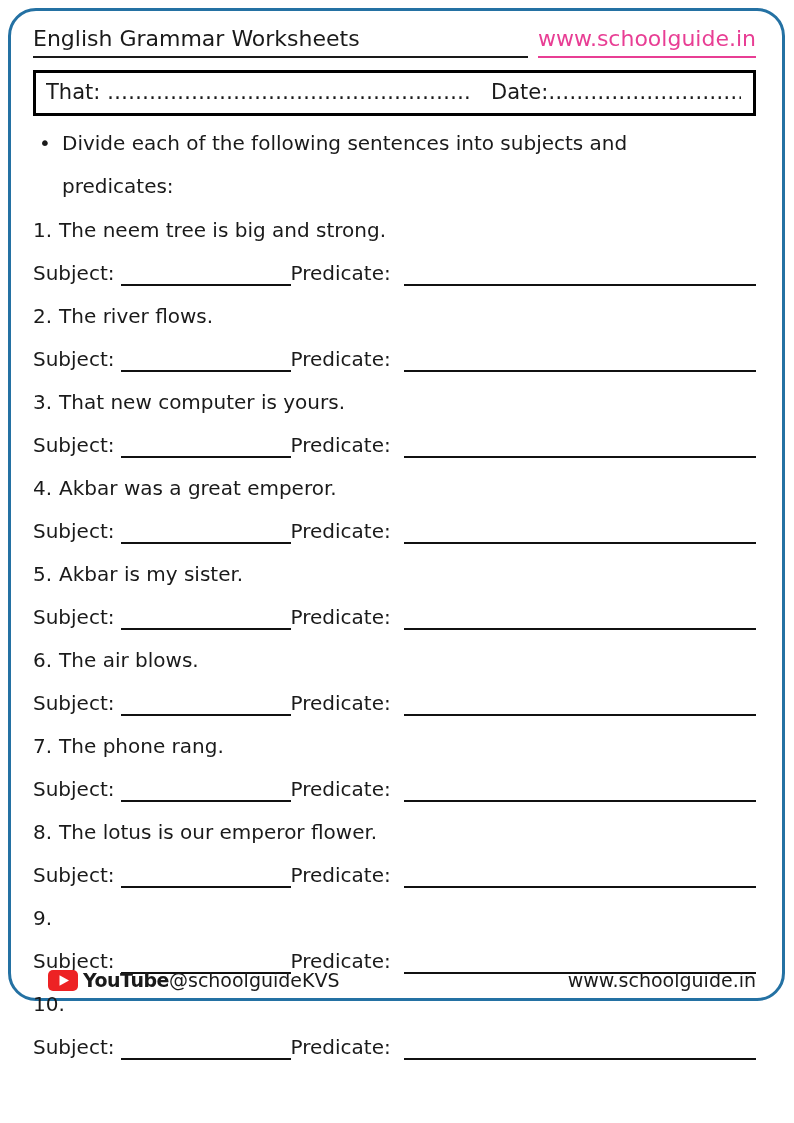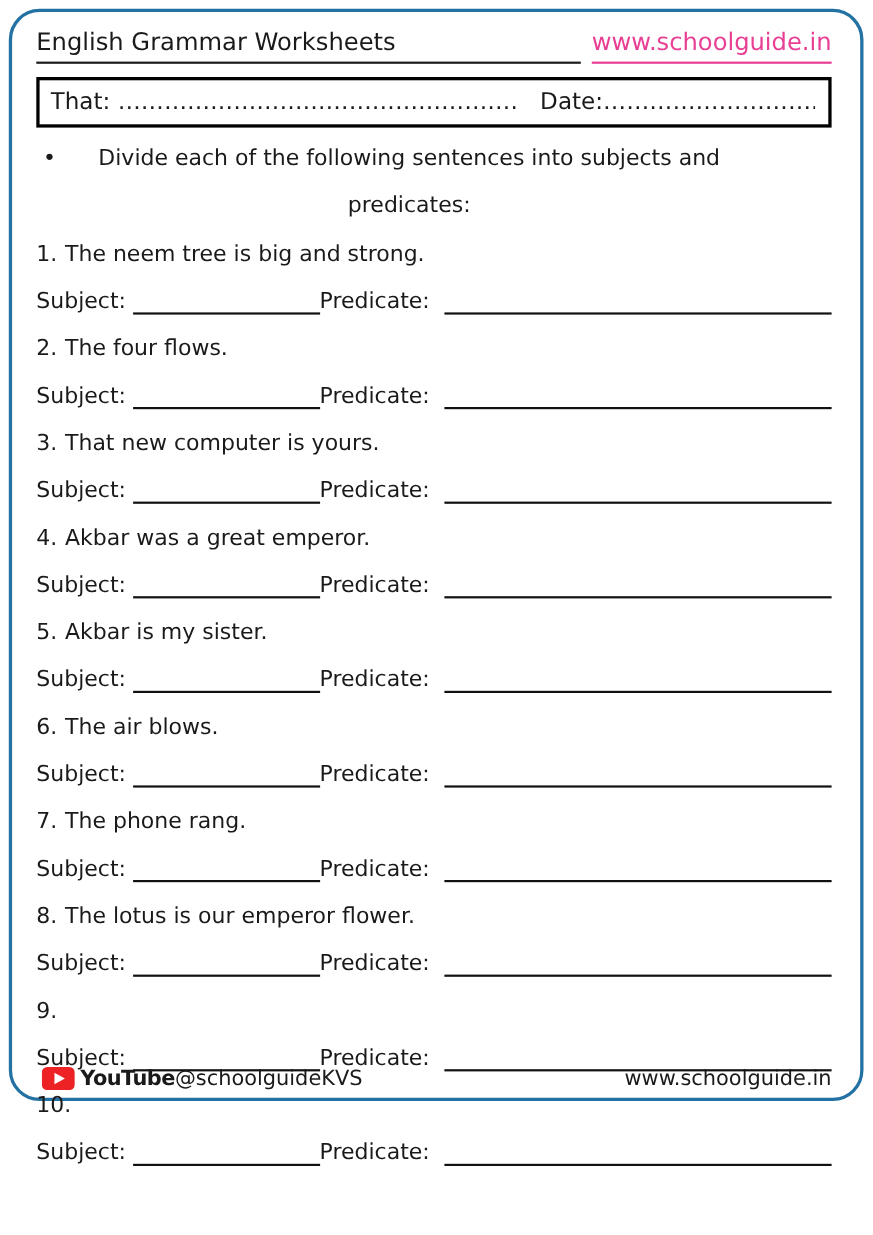--- a/index.html
+++ b/index.html
@@ -59,21 +59,21 @@
   .dots { letter-spacing: 0px; }
 
   
   .instruction {
     margin-top: 6px;
     display: flex;
     font-size: 20px;
     line-height: 43px;
   }
   .bullet { width: 29px; padding-left: 6px; flex: none; }
-  .instruction-text { width: 620px; text-align: center; }
+  .instruction-text { width: 620px; }
 
   
   .line {
     height: 43px;
     display: flex;
     align-items: center;
     font-size: 20px;
   }
   .sentence-line .num { margin-right: 7px; }
   .answer-line .lbl { white-space: nowrap; }
@@ -82,21 +82,21 @@
     height: 14px;
     align-self: center;
     margin-top: 13px;
   }
   .subject-blank { width: 170px; margin-left: 6px; }
   .predicate-blank { flex: 1; margin-left: 13px; }
 
   
   .footer {
     position: absolute;
-    left: 38px; right: 38px; bottom: 20px;
+    left: 48px; right: 38px; bottom: 20px;
     display: flex;
     align-items: flex-end;
     justify-content: space-between;
   }
   .footer-left { display: flex; align-items: center; }
   .yt-icon { width: 30px; height: 21px; display: block; }
   .yt-wordmark {
     font-size: 19px; font-weight: 700; letter-spacing: -0.5px;
     margin-left: 5px;
   }
@@ -139,21 +139,21 @@
       </div>
       <div class="line answer-line">
         <span class="lbl">Subject:</span>
         <span class="blank subject-blank"></span>
         <span class="lbl">Predicate:</span>
         <span class="blank predicate-blank"></span>
       </div>
 
       <div class="line sentence-line">
         <span class="num">2.</span>
-        <span>The four flows.</span>
+        <span>The river flows.</span>
       </div>
       <div class="line answer-line">
         <span class="lbl">Subject:</span>
         <span class="blank subject-blank"></span>
         <span class="lbl">Predicate:</span>
         <span class="blank predicate-blank"></span>
       </div>
 
       <div class="line sentence-line">
         <span class="num">3.</span>

